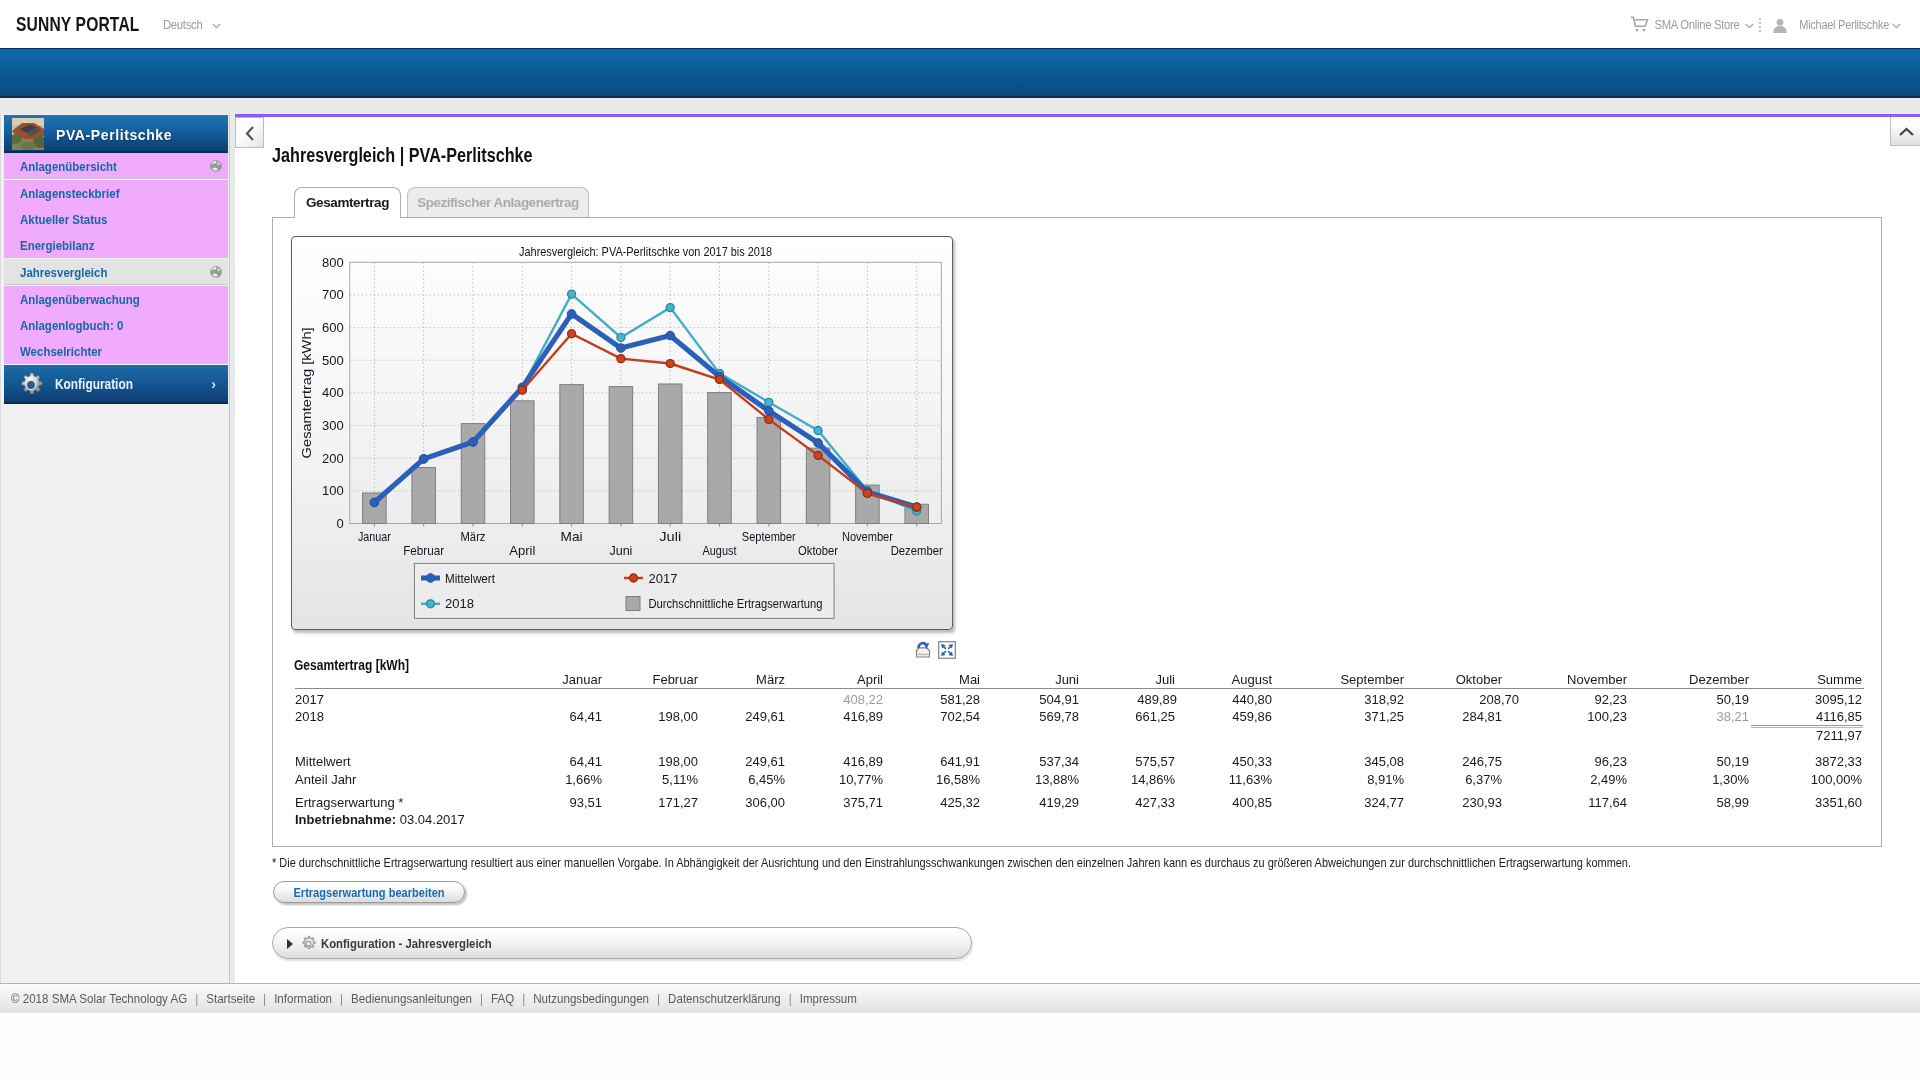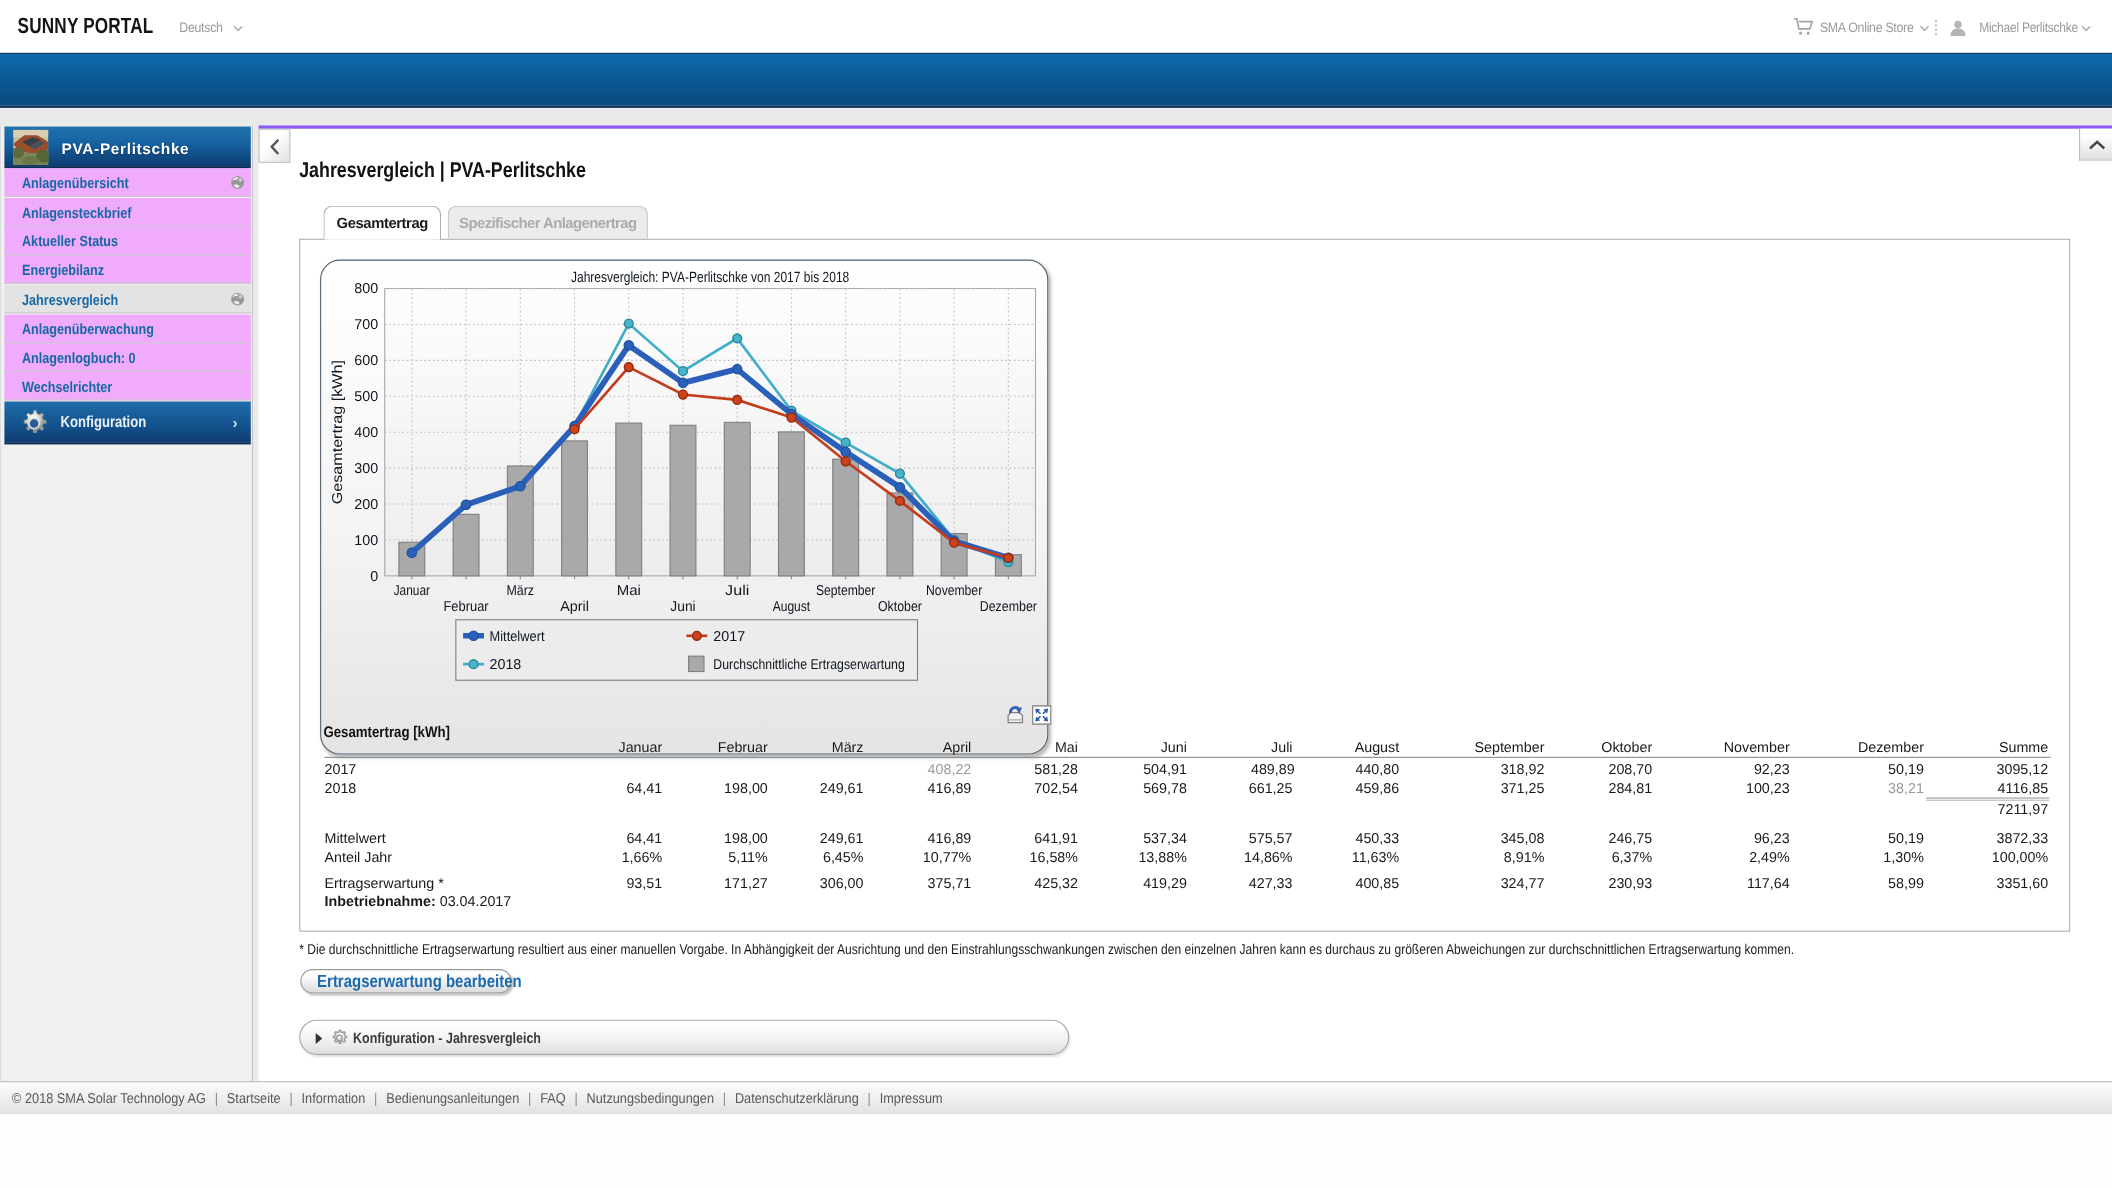--- a/index.html
+++ b/index.html
@@ -31,35 +31,35 @@
 
 #panel { position:absolute; left:235px; top:114px; width:1685px; height:869px; background:#ffffff; border-top:3px solid #8b5cf6; }
 #collbtn { position:absolute; left:0px; top:0px; width:29px; height:31px; background:linear-gradient(135deg,#ffffff 40%,#e2e2e2 100%); border:1px solid #bcbcbc; }
 #upbtn { position:absolute; right:0px; top:0px; width:30px; height:29px; background:linear-gradient(180deg,#fdfdfd 30%,#dfdfdf 100%); border-left:1px solid #bdbdbd; border-bottom:1px solid #bdbdbd; }
 #h1 { position:absolute; left:37px; top:27px; font-size:19.5px; font-weight:bold; color:#111111; transform:scaleX(0.83); transform-origin:left center; white-space:nowrap; }
 
 #tab1 { position:absolute; left:59px; top:70px; width:107px; height:31px; background:#ffffff; border:1px solid #aeaeae; border-bottom:none; border-radius:8px 8px 0 0; z-index:3; text-align:center; line-height:30px; font-size:13.5px; font-weight:bold; color:#1a1a1a; letter-spacing:-0.4px; }
 #tab2 { position:absolute; left:172px; top:70px; width:182px; height:30px; background:#ececec; border:1px solid #c2c2c2; border-bottom:none; border-radius:8px 8px 0 0; z-index:1; text-align:center; line-height:29px; font-size:13.5px; font-weight:bold; color:#ababab; letter-spacing:-0.5px; }
 #tabbox { position:absolute; left:37px; top:100px; width:1610px; height:630px; background:#ffffff; border:1px solid #aeaeae; z-index:2; }
 
-#chartpanel { position:absolute; left:18px; top:18px; width:662px; height:450px; border:1px solid #51606e; border-radius:18px;
+#chartpanel { position:absolute; left:18px; top:18px; width:662px; height:394px; border:1px solid #51606e; border-radius:4px;
   background:linear-gradient(180deg,#ffffff 0%, #f4f4f4 55%, #e4e4e4 100%); box-shadow:2px 3px 3px rgba(120,120,120,0.5);padding-left:44px; }
 
 #tablehead { position:absolute; left:21px; top:439px; font-size:14px; font-weight:bold; color:#111; transform:scaleX(0.86); transform-origin:left center; white-space:nowrap; }
 .trow { position:absolute; left:22px; width:1574px; height:17px; font-size:13px; color:#1a1a1a; }
 .trow span { position:absolute; top:0; white-space:nowrap; }
 .gray { color:#9a9a9a; }
 #hrule { position:absolute; left:22px; top:470px; width:1569px; border-top:1px solid #8a8a8a; }
 #srule { position:absolute; left:1478px; top:507px; width:112px; border-top:1px solid #999; }
 #srule2 { position:absolute; left:1478px; top:509px; width:112px; border-top:1px solid #bbb; }
 
 #footnote { position:absolute; left:272px; top:855px; width:1620px; font-size:13px; color:#1c1c1c; white-space:nowrap; transform:scaleX(0.8437); transform-origin:left center; }
 #editbtn { position:absolute; left:273px; top:881px; width:192px; height:22px; border:1px solid #9a9a9a; border-radius:11px;
   background:linear-gradient(180deg,#ffffff 20%,#dcdcdc 100%); box-shadow:2px 2px 2px rgba(0,0,0,0.25);
-  line-height:21px; font-size:16px; font-weight:bold; color:#1b6ab0; }
+  line-height:21px; font-size:13px; font-weight:bold; color:#1b6ab0; }
 #configbar { position:absolute; left:272px; top:927px; width:700px; height:32px; border:1px solid #a8a8a8; border-radius:16px;
   background:linear-gradient(180deg,#ffffff 15%,#ececec 70%,#dedede 100%); box-shadow:1px 2px 2px rgba(0,0,0,0.12); }
 #configbar .tri { position:absolute; left:14px; top:11px; width:0; height:0; border-left:6px solid #333; border-top:5px solid transparent; border-bottom:5px solid transparent; }
 #configbar .txt { position:absolute; left:48px; top:8px; font-size:13.5px; font-weight:bold; color:#3a3a3a; transform:scaleX(0.84); transform-origin:left center; white-space:nowrap; }
 
 #footline { position:absolute; left:0; top:983px; width:1920px; border-top:1px solid #b3b3b3; }
 #footband { position:absolute; left:0; top:984px; width:1920px; height:29px; background:linear-gradient(180deg,#fcfcfc 0%,#e9e9e9 70%,#e2e2e2 100%); }
 #footband .t { position:absolute; left:11px; top:7px; font-size:13px; color:#5a5a5a; transform:scaleX(0.89); transform-origin:left center; white-space:nowrap; }
 #footband .sep { color:#8a8a8a; padding:0 9px; }
 #below { position:absolute; left:0; top:1013px; width:1920px; height:67px; background:#fefefe; }
@@ -348,21 +348,21 @@
   <span style="right:7px;">Summe</span>
 </div>
 <div class="trow" style="top:474px;">
   <span style="left:0;">2017</span>
   <span class="gray" style="right:986px;">408,22</span>
   <span style="right:889px;">581,28</span>
   <span style="right:790px;">504,91</span>
   <span style="right:692px;">489,89</span>
   <span style="right:597px;">440,80</span>
   <span style="right:465px;">318,92</span>
-  <span style="right:367px;">208,70</span>
+  <span style="right:350px;">208,70</span>
   <span style="right:242px;">92,23</span>
   <span style="right:120px;">50,19</span>
   <span style="right:7px;">3095,12</span>
 </div>
 <div class="trow" style="top:491px;">
   <span style="left:0;">2018</span>
   <span style="right:1267px;">64,41</span>
   <span style="right:1171px;">198,00</span>
   <span style="right:1084px;">249,61</span>
   <span style="right:986px;">416,89</span>

